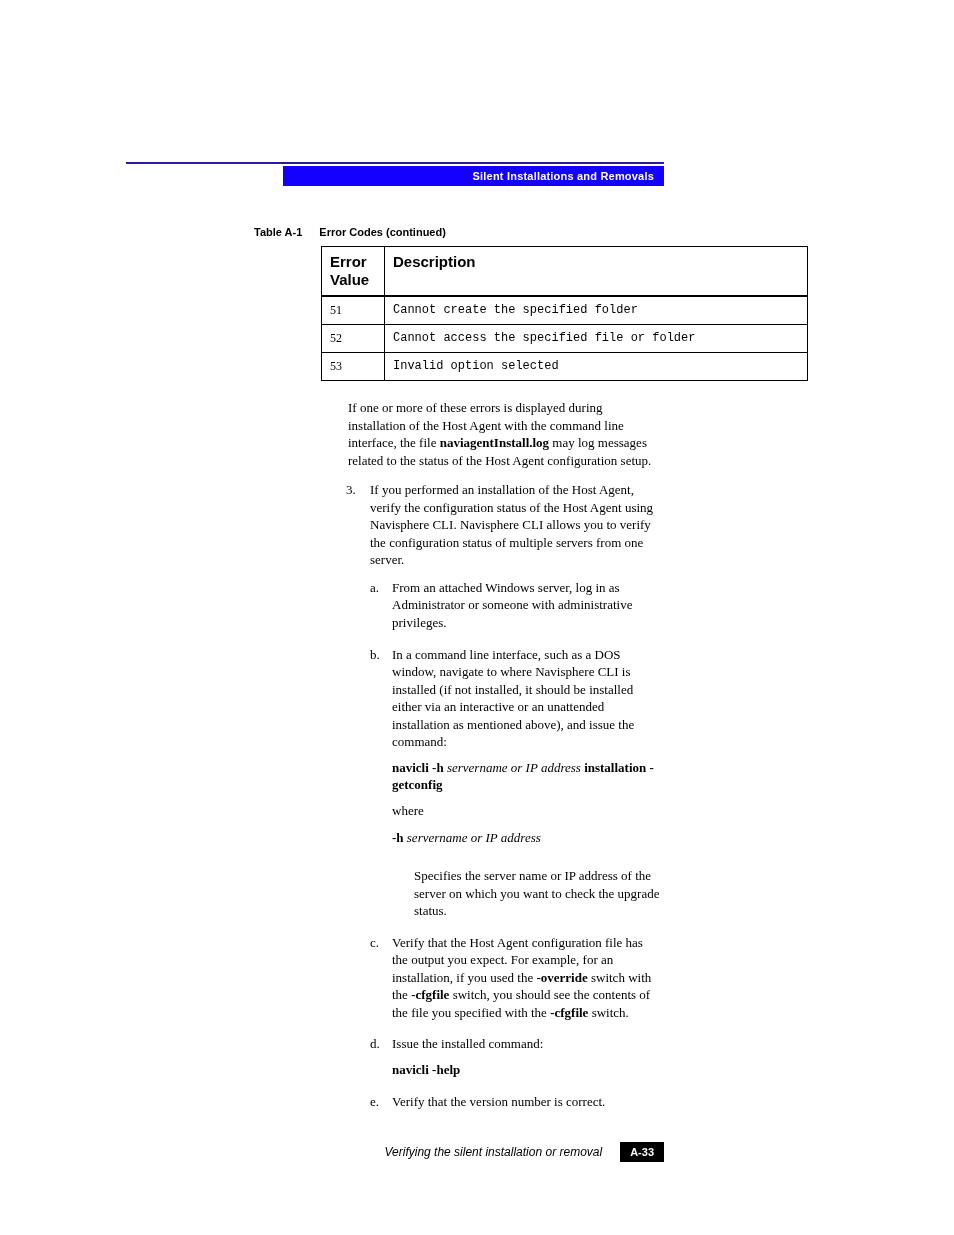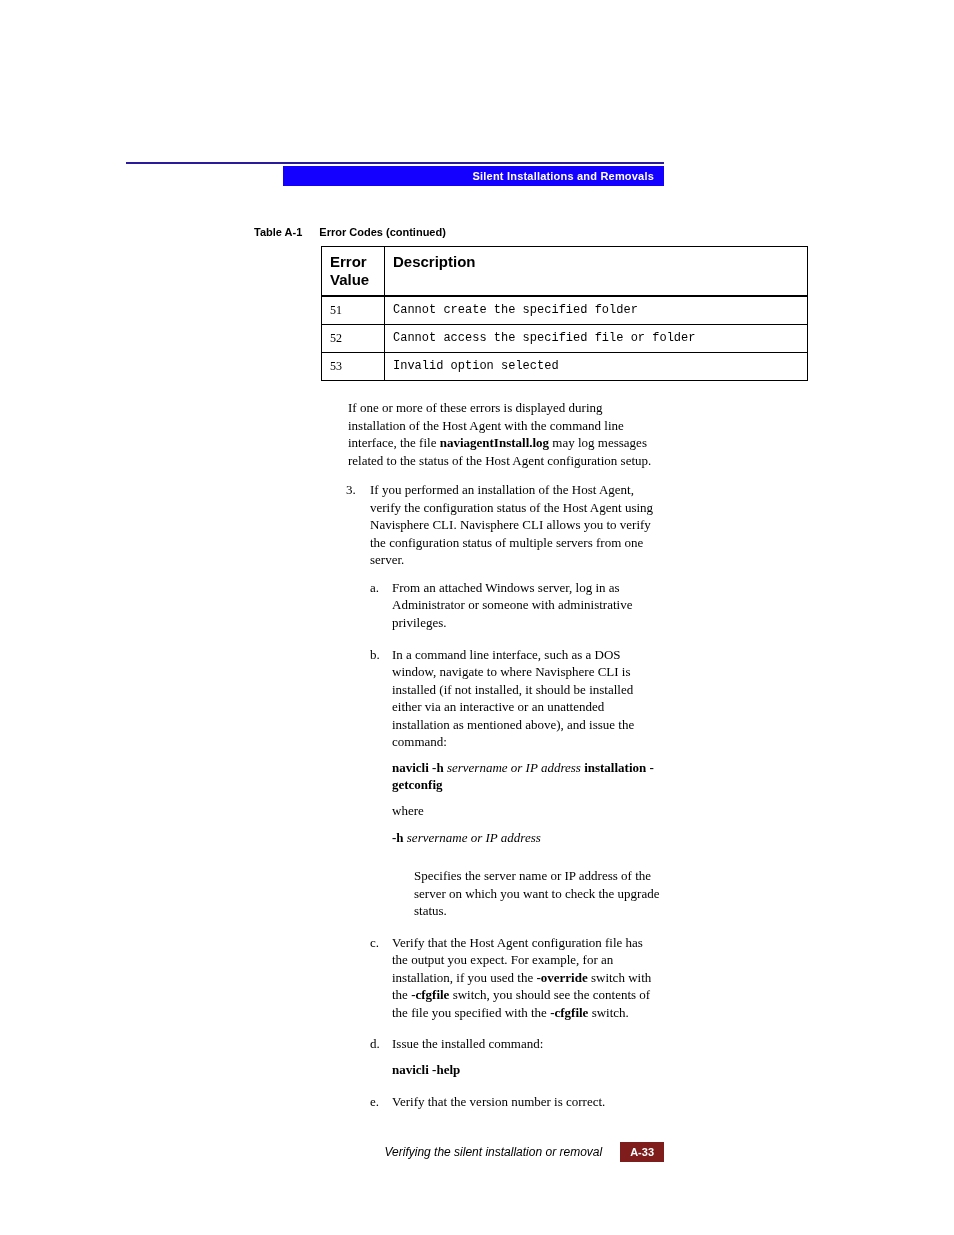--- a/index.html
+++ b/index.html
@@ -104,21 +104,21 @@
     align-items: center;
   }
   .footer-title {
     font-family: "Helvetica Neue", Helvetica, Arial, sans-serif;
     font-style: italic;
     font-size: 12px;
     color: #000;
     margin-right: 18px;
   }
   .footer-pg {
-    background: #7f1d1d;
+    background: #000000;
     color: #fff;
     font-family: "Helvetica Neue", Helvetica, Arial, sans-serif;
     font-weight: 700;
     font-size: 11px;
     padding: 4px 10px;
   }
 </style>
 </head>
 <body>
 

